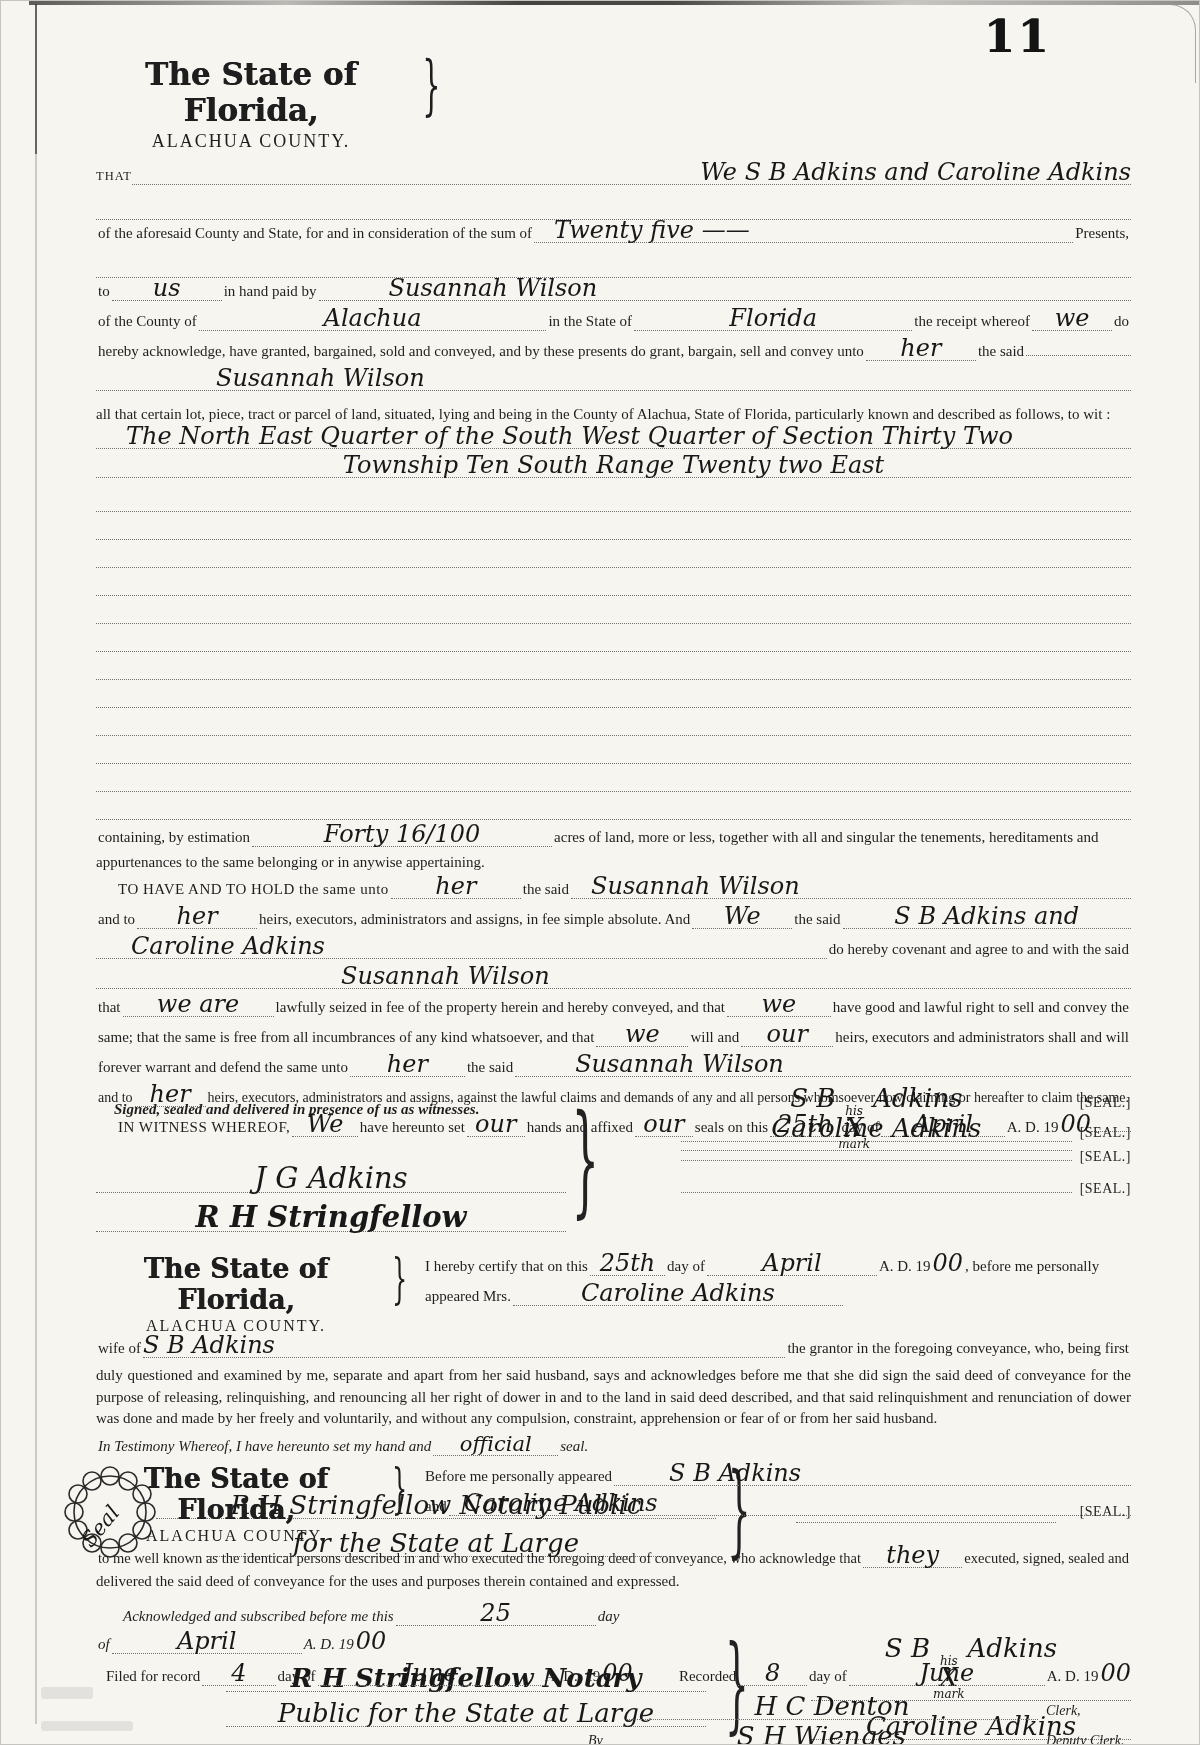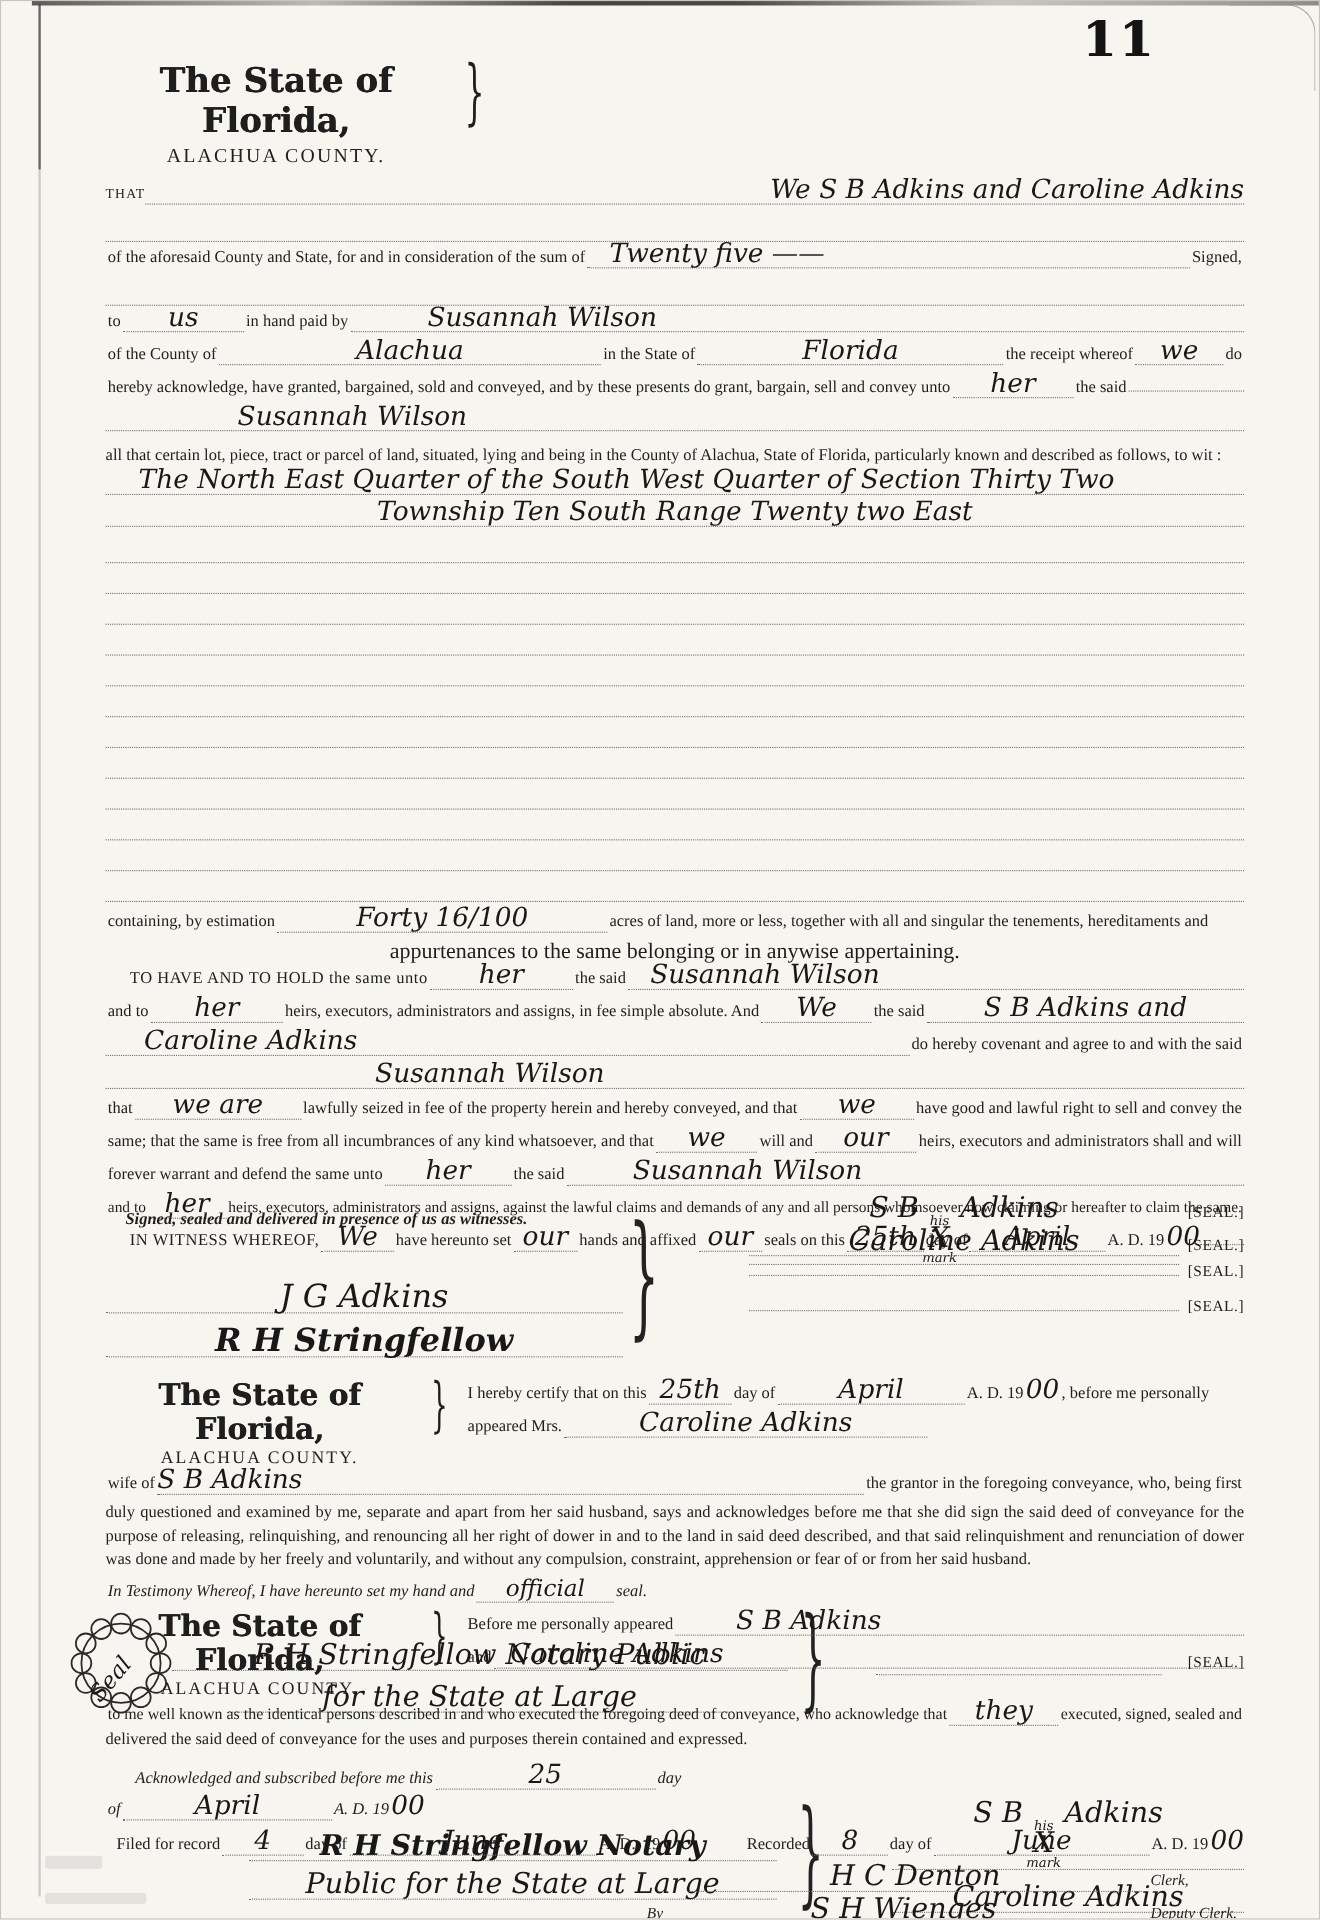--- a/index.html
+++ b/index.html
@@ -66,21 +66,21 @@
 
     <div class="row" style="margin-top:10px;">
       <span class="small-label">THAT</span>
       <span class="fill grow" style="text-align:right;padding-left:35px;"><span class="hw">We S B Adkins and Caroline Adkins</span></span>
     </div>
     <div class="blank"></div>
 
     <div class="row">
       <span class="lbl">of the aforesaid County and State, for and in consideration of the sum of</span>
       <span class="fill grow" style="text-align:left;padding-left:20px;"><span class="hw">Twenty five ——</span></span>
-      <span class="lbl">Signed,</span>
+      <span class="lbl">Presents,</span>
     </div>
     <div class="blank"></div>
 
     <div class="row">
       <span class="lbl">to</span>
       <span class="fill" style="width:110px;"><span class="hw">us</span></span>
       <span class="lbl">in hand paid by</span>
       <span class="fill grow" style="text-align:left;padding-left:70px;"><span class="hw">Susannah Wilson</span></span>
     </div>
 
@@ -125,21 +125,21 @@
     <div class="blank"></div>
     <div class="blank"></div>
     <div class="blank"></div>
     <div class="blank"></div>
 
     <div class="row" style="margin-top:4px;">
       <span class="lbl">containing, by estimation</span>
       <span class="fill" style="width:300px;"><span class="hw">Forty 16/100</span></span>
       <span class="lbl">acres of land, more or less, together with all and singular the tenements, hereditaments and</span>
     </div>
-    <div style="font-size:20px;height:22px;text-align:center;">appurtenances to the same belonging or in anywise appertaining.</div>
+    <div style="font-size:15px;height:22px;">appurtenances to the same belonging or in anywise appertaining.</div>
 
     <div class="row">
       <span class="lbl caps" style="padding-left:22px;font-family:Liberation Serif, serif;">TO HAVE AND TO HOLD the same unto</span>
       <span class="fill" style="width:130px;"><span class="hw">her</span></span>
       <span class="lbl">the said</span>
       <span class="fill grow" style="text-align:left;padding-left:20px;"><span class="hw">Susannah Wilson</span></span>
     </div>
 
     <div class="row">
       <span class="lbl">and to</span>

